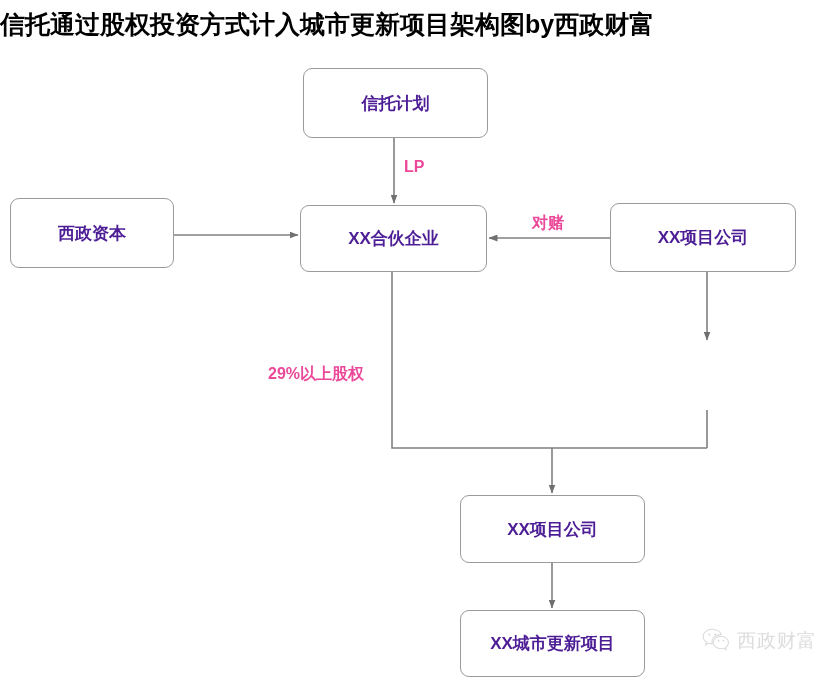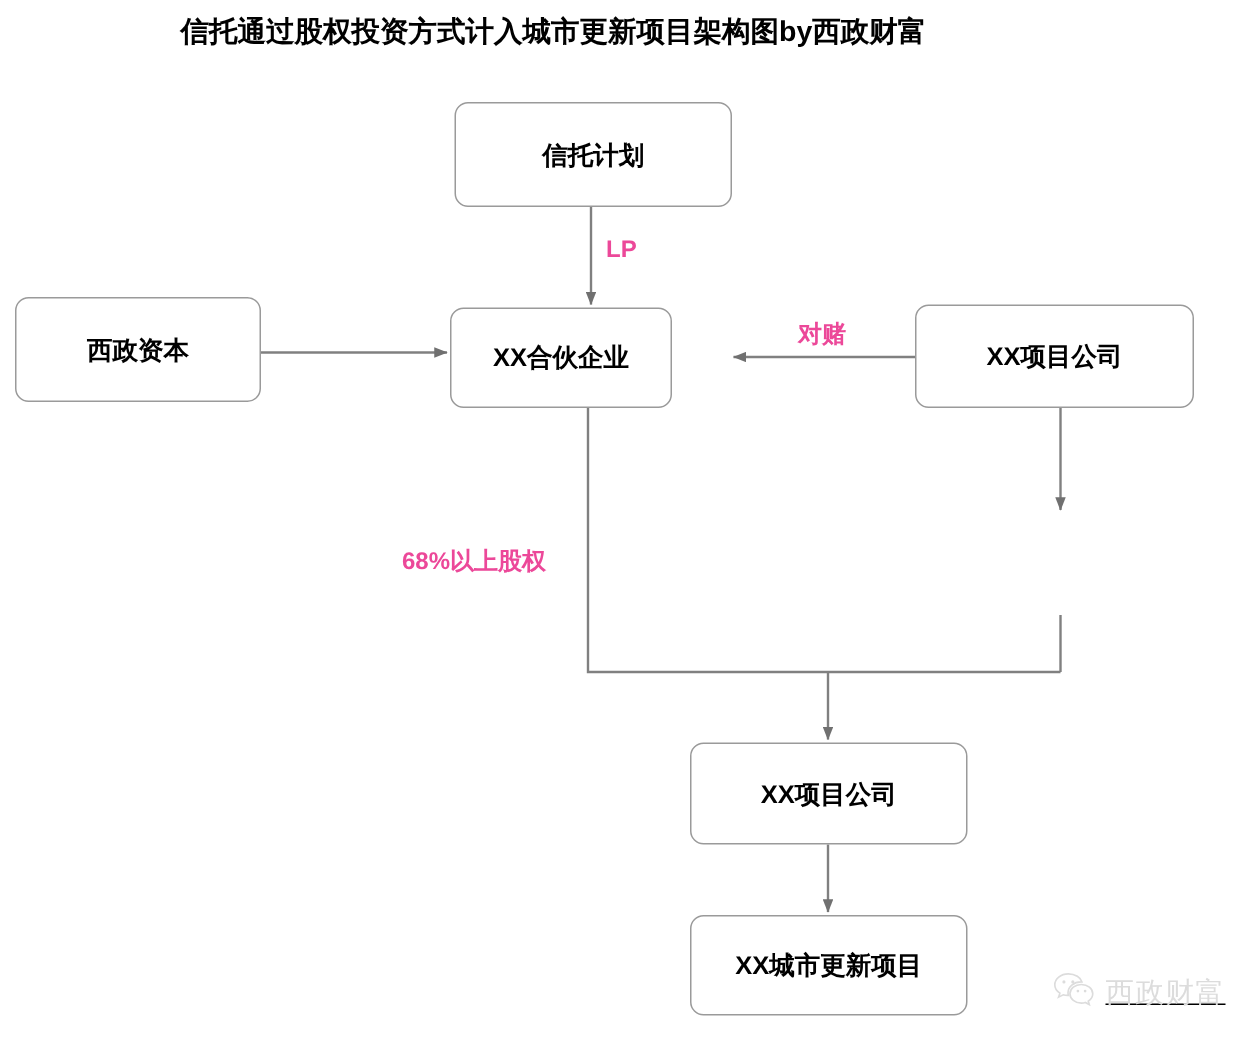--- a/index.html
+++ b/index.html
@@ -19,22 +19,22 @@
     left: 0;
     top: 0;
     width: 836px;
     height: 691px;
   }
   .title {
     position: absolute;
     left: 0;
     top: 8px;
     width: 738px;
-    text-align: center;
-    font-size: 19px;
+    text-align: left;
+    font-size: 25px;
     font-weight: bold;
     color: #000000;
     letter-spacing: 0px;
     white-space: nowrap;
   }
   .svg-layer {
     position: absolute;
     left: 0;
     top: 0;
     width: 836px;
@@ -42,21 +42,21 @@
   }
   .node {
     position: absolute;
     box-sizing: border-box;
     border: 1.3px solid #9a9a9a;
     border-radius: 9px;
     background: #ffffff;
     display: flex;
     align-items: center;
     justify-content: center;
-    color: #000000;
+    color: #4c1d95;
     font-weight: bold;
     font-size: 17px;
     white-space: nowrap;
   }
   .edge-label {
     position: absolute;
     color: #ec4899;
     font-weight: bold;
     font-size: 16px;
     white-space: nowrap;
@@ -110,44 +110,44 @@
   </svg>
 
   <div class="node" style="left:303px; top:68px; width:185px; height:70px;">
     <span>信托计划</span>
   </div>
 
   <div class="node" style="left:10px; top:198px; width:164px; height:70px;">
     <span>西政资本</span>
   </div>
 
-  <div class="node" style="left:300px; top:205px; width:148px; height:67px;">
+  <div class="node" style="left:300px; top:205px; width:187px; height:67px;">
     <span>XX合伙企业</span>
   </div>
 
   <div class="node" style="left:610px; top:203px; width:186px; height:69px;">
     <span>XX项目公司</span>
   </div>
 
 
   <div class="node" style="left:460px; top:495px; width:185px; height:68px;">
     <span>XX项目公司</span>
   </div>
 
   <div class="node" style="left:460px; top:610px; width:185px; height:67px;">
     <span>XX城市更新项目</span>
   </div>
 
   <div class="edge-label" style="left:404px; top:158px;">LP</div>
 
   <div class="edge-label" style="left:532px; top:213px;text-align:center;">对赌</div>
 
-  <div class="edge-label" style="left:268px; top:364px;">68%以上股权</div>
+  <div class="edge-label" style="left:268px; top:364px;">29%以上股权</div>
 
-  <div class="watermark" style="left:702px; top:647px;text-decoration:underline;">
+  <div class="watermark" style="left:702px; top:627px;">
     <span class="wechat-icon">
       <svg width="28" height="24" viewBox="0 0 28 24" xmlns="http://www.w3.org/2000/svg">
         <path d="M10.2 2.2C5.2 2.2 1.2 5.5 1.2 9.5c0 2.3 1.3 4.3 3.4 5.6l-.9 2.7 3.1-1.6c.9.3 1.9.4 2.9.4h.6c-.2-.6-.3-1.2-.3-1.8 0-4 3.9-7.2 8.7-7.2h.6C18.6 4.8 14.8 2.2 10.2 2.2z" fill="none" stroke="#dcdcdc" stroke-width="1.1"></path>
         <circle cx="7.3" cy="7.6" r="1.05" fill="#dcdcdc"></circle>
         <circle cx="13.2" cy="7.6" r="1.05" fill="#dcdcdc"></circle>
         <path d="M18.9 9.3c-4.2 0-7.6 2.8-7.6 6.2 0 3.4 3.4 6.2 7.6 6.2.9 0 1.8-.1 2.6-.4l2.7 1.4-.7-2.3c1.8-1.1 3-2.9 3-4.9 0-3.4-3.4-6.2-7.6-6.2z" fill="none" stroke="#dcdcdc" stroke-width="1.1"></path>
         <circle cx="16.6" cy="13.7" r="0.9" fill="#dcdcdc"></circle>
         <circle cx="21.4" cy="13.7" r="0.9" fill="#dcdcdc"></circle>
       </svg>
     </span>

